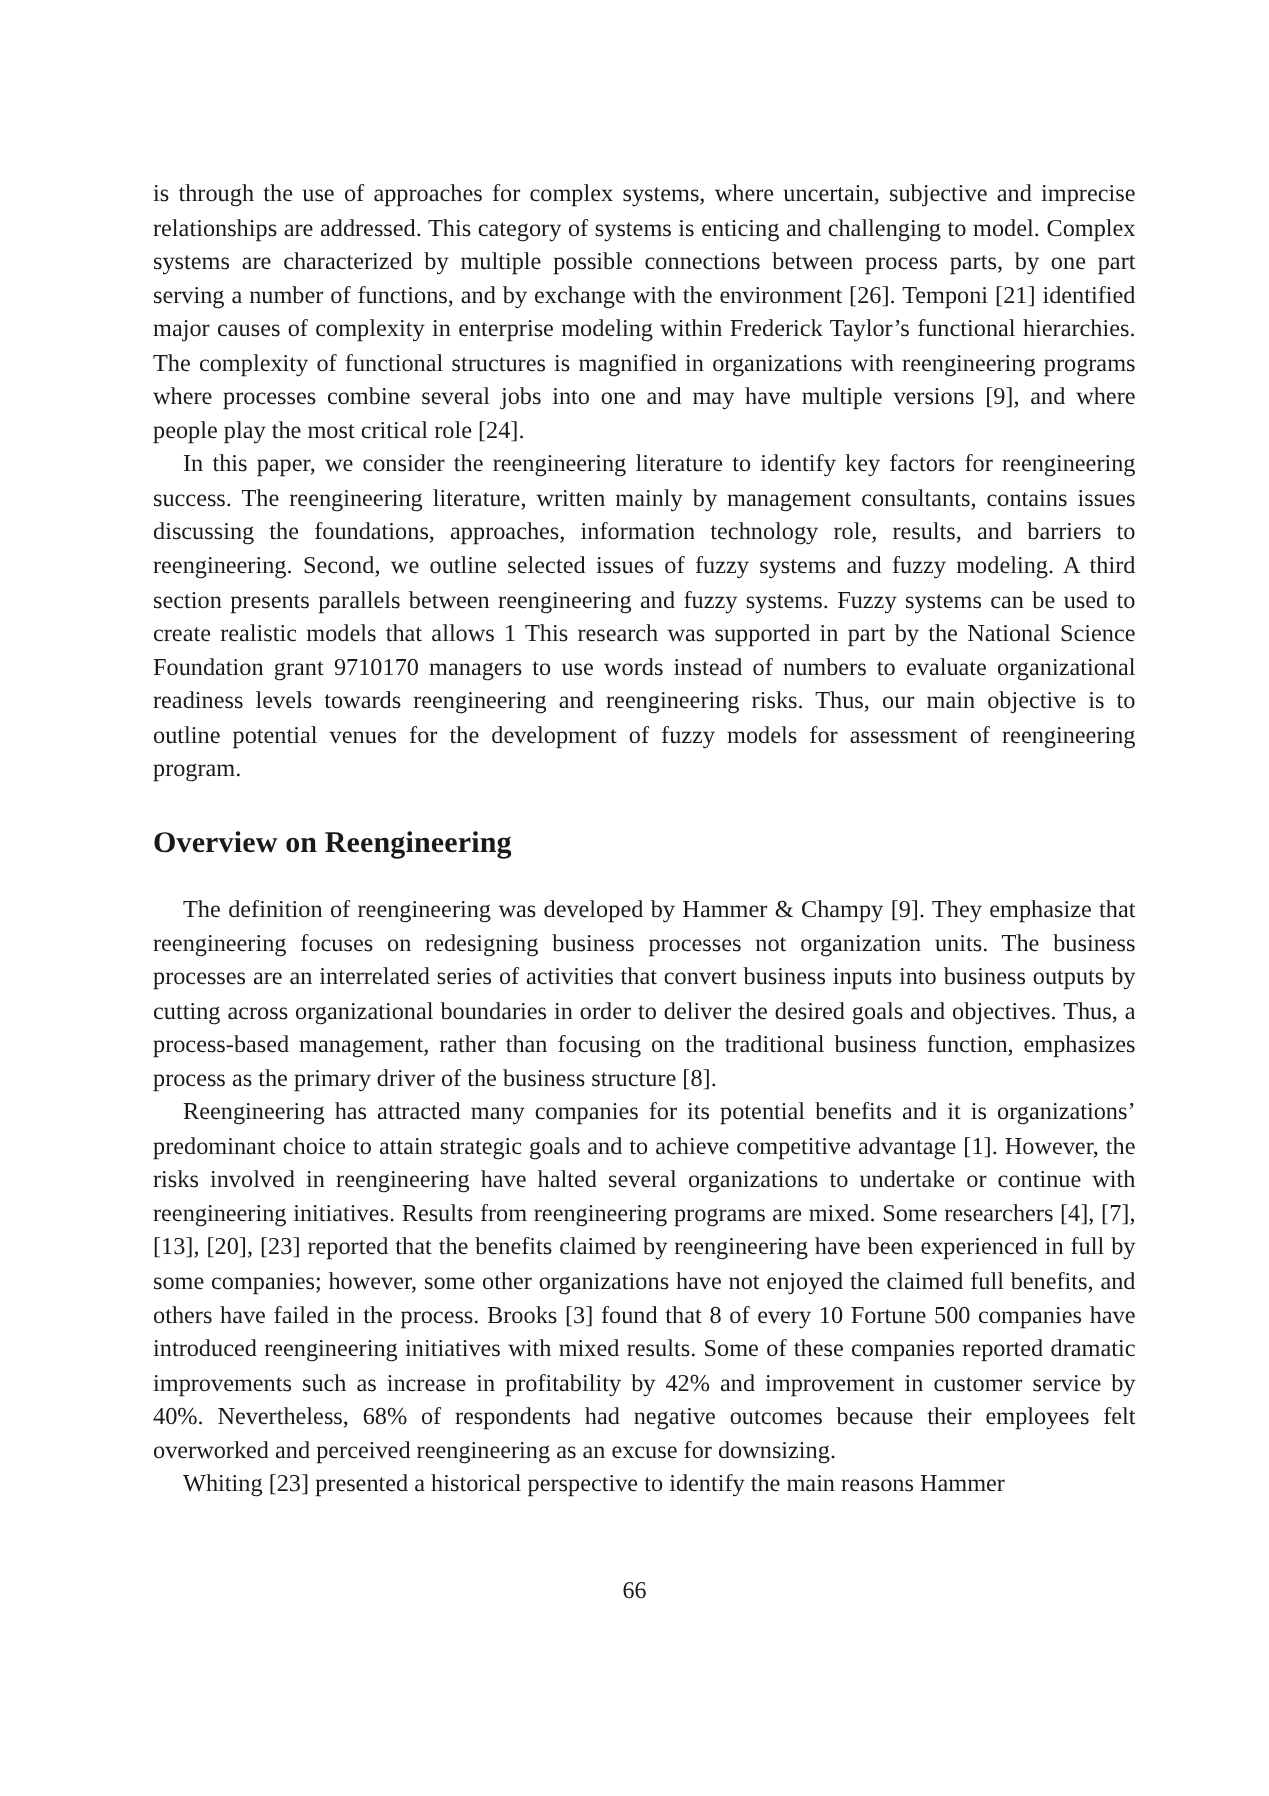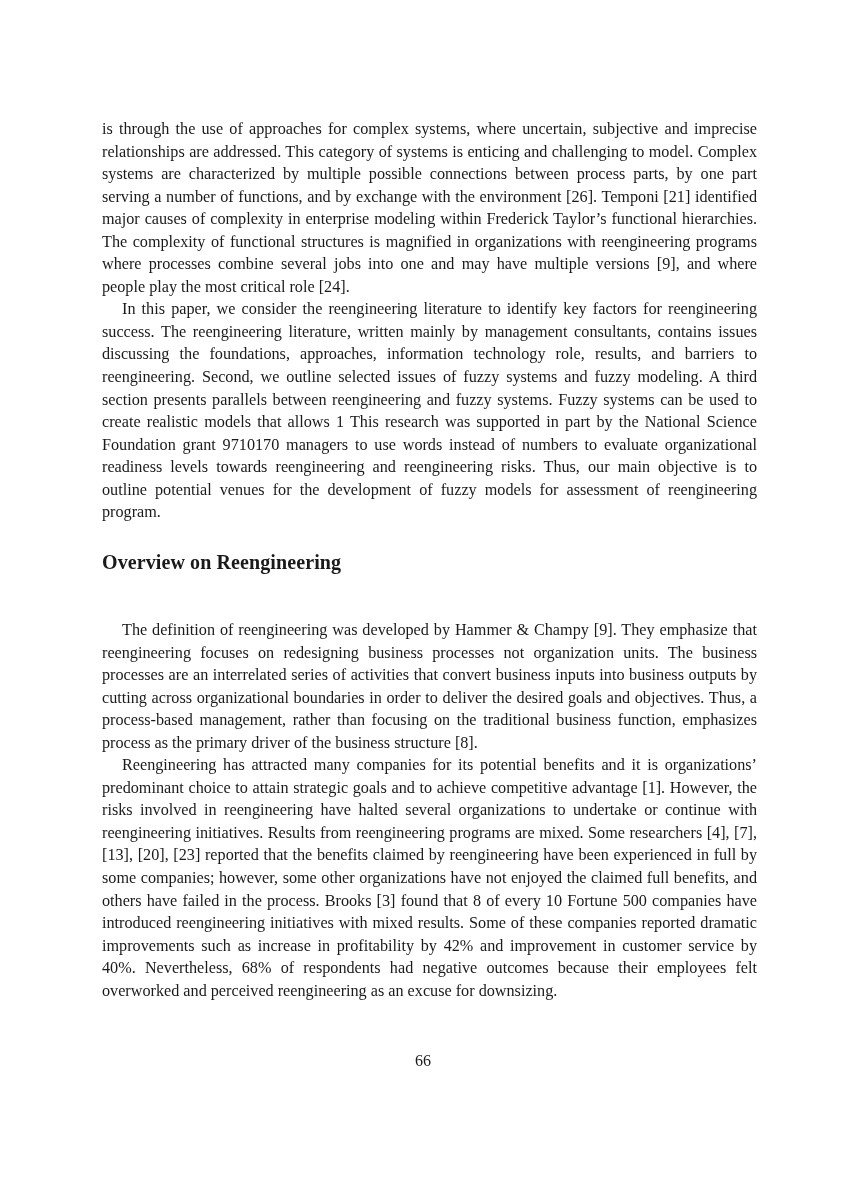--- a/index.html
+++ b/index.html
@@ -30,20 +30,21 @@
 
 <div class="page">
 
   <div class="col" style="top:118px;">
     <p class="noindent">is through the use of approaches for complex systems, where uncertain, subjective and im­precise relationships are addressed. This category of systems is enticing and challenging to model. Complex systems are characterized by multiple possible connections between process parts, by one part serving a number of functions, and by exchange with the environment [26]. Temponi [21] identified major causes of complexity in enterprise modeling within Frederick Taylor’s functional hierarchies. The complexity of functional structures is magnified in or­ganizations with reengineering programs where processes combine several jobs into one and may have multiple versions [9], and where people play the most critical role [24].</p>
     <p>In this paper, we consider the reengineering literature to identify key factors for reengi­neering success. The reengineering literature, written mainly by management consultants, contains issues discussing the foundations, approaches, information technology role, results, and barriers to reengineering. Second, we outline selected issues of fuzzy systems and fuzzy modeling. A third section presents parallels between reengineering and fuzzy systems. Fuzzy systems can be used to create realistic models that allows 1 This research was supported in part by the National Science Foundation grant 9710170 managers to use words instead of numbers to evaluate organizational readiness levels towards reengineering and reengineering risks. Thus, our main objective is to outline potential venues for the development of fuzzy models for assessment of reengineering program.</p>
   </div>
 
   <div class="heading">Overview on Reengineering</div>
 
-  <div class="col" style="top:595px;margin-top:24px;">
+  <div class="col" style="top:595px;">
     <p>The definition of reengineering was developed by Hammer &amp; Champy [9]. They empha­size that reengineering focuses on redesigning business processes not organization units. The business processes are an interrelated series of activities that convert business inputs into business outputs by cutting across organizational boundaries in order to deliver the desired goals and objectives. Thus, a process-based management, rather than focusing on the tradi­tional business function, emphasizes process as the primary driver of the business structure [8].</p>
     <p>Reengineering has attracted many companies for its potential benefits and it is organiza­tions’ predominant choice to attain strategic goals and to achieve competitive advantage [1]. However, the risks involved in reengineering have halted several organizations to undertake or continue with reengineering initiatives. Results from reengineering programs are mixed. Some researchers [4], [7], [13], [20], [23] reported that the benefits claimed by reengineering have been experienced in full by some companies; however, some other organizations have not enjoyed the claimed full benefits, and others have failed in the process. Brooks [3] found that 8 of every 10 Fortune 500 companies have introduced reengineering initiatives with mixed results. Some of these companies reported dramatic improvements such as increase in profitability by 42% and improvement in customer service by 40%. Nevertheless, 68% of respondents had negative outcomes because their employees felt overworked and perceived reengineering as an excuse for downsizing.</p>
+    <p style="text-align:left;">Whiting [23] presented a historical perspective to identify the main reasons Hammer</p>
   </div>
 
   <div class="pagenum">66</div>
 
 </div>
 
 </body></html>

